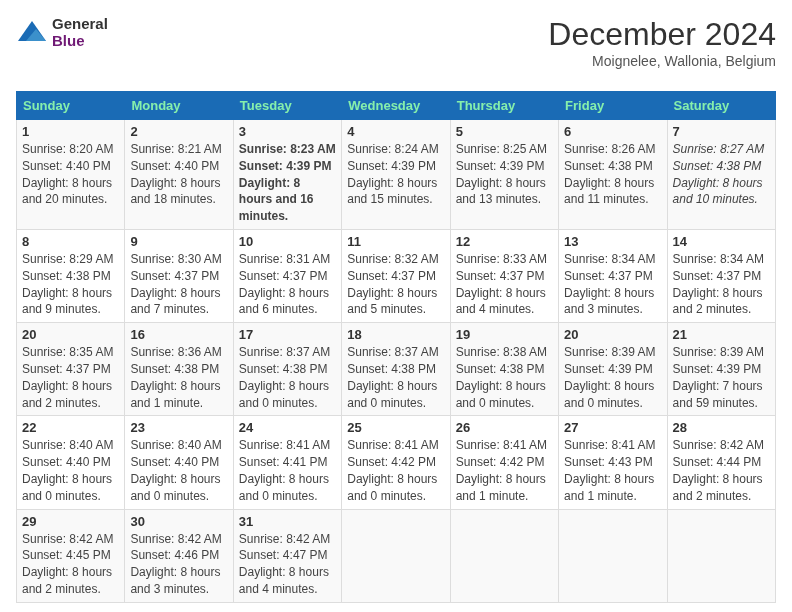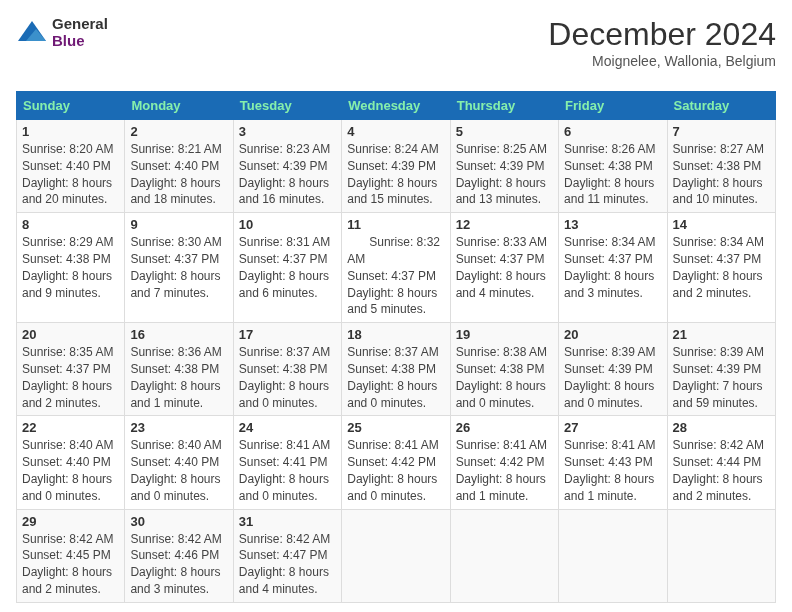--- a/index.html
+++ b/index.html
@@ -127,47 +127,47 @@
       </tr>
   </thead>
   <tbody id="calendar-body">
   <tr>
         <td><span class="day-num">1</span><span class="day-detail" style="white-space: pre-line;">Sunrise: 8:20 AM
 Sunset: 4:40 PM
 Daylight: 8 hours and 20 minutes.</span></td>
         <td><span class="day-num">2</span><span class="day-detail" style="white-space: pre-line;">Sunrise: 8:21 AM
 Sunset: 4:40 PM
 Daylight: 8 hours and 18 minutes.</span></td>
-        <td><span class="day-num">3</span><span class="day-detail" style="white-space: pre-line;">Sunrise: 8:23 AM
+        <td><span class="day-num">3</span><span class="day-detail" style="white-space: pre-line; font-weight: bold;">Sunrise: 8:23 AM
 Sunset: 4:39 PM
 Daylight: 8 hours and 16 minutes.</span></td>
         <td><span class="day-num">4</span><span class="day-detail" style="white-space: pre-line;">Sunrise: 8:24 AM
 Sunset: 4:39 PM
 Daylight: 8 hours and 15 minutes.</span></td>
         <td><span class="day-num">5</span><span class="day-detail" style="white-space: pre-line;">Sunrise: 8:25 AM
 Sunset: 4:39 PM
 Daylight: 8 hours and 13 minutes.</span></td>
         <td><span class="day-num">6</span><span class="day-detail" style="white-space: pre-line;">Sunrise: 8:26 AM
 Sunset: 4:38 PM
 Daylight: 8 hours and 11 minutes.</span></td>
-        <td><span class="day-num">7</span><span class="day-detail" style="white-space: pre-line;">Sunrise: 8:27 AM
+        <td><span class="day-num">7</span><span class="day-detail" style="white-space: pre-line; font-style: italic;">Sunrise: 8:27 AM
 Sunset: 4:38 PM
 Daylight: 8 hours and 10 minutes.</span></td>
       </tr>
       <tr>
         <td><span class="day-num">8</span><span class="day-detail" style="white-space: pre-line;">Sunrise: 8:29 AM
 Sunset: 4:38 PM
 Daylight: 8 hours and 9 minutes.</span></td>
         <td><span class="day-num">9</span><span class="day-detail" style="white-space: pre-line;">Sunrise: 8:30 AM
 Sunset: 4:37 PM
 Daylight: 8 hours and 7 minutes.</span></td>
         <td><span class="day-num">10</span><span class="day-detail" style="white-space: pre-line;">Sunrise: 8:31 AM
 Sunset: 4:37 PM
 Daylight: 8 hours and 6 minutes.</span></td>
-        <td><span class="day-num">11</span><span class="day-detail" style="white-space: pre-line; margin-left: 22px;">Sunrise: 8:32 AM
+        <td><span class="day-num">11</span><span class="day-detail" style="white-space: pre-line;">Sunrise: 8:32 AM
 Sunset: 4:37 PM
 Daylight: 8 hours and 5 minutes.</span></td>
         <td><span class="day-num">12</span><span class="day-detail" style="white-space: pre-line; margin-top: 44px;">Sunrise: 8:33 AM
 Sunset: 4:37 PM
 Daylight: 8 hours and 4 minutes.</span></td>
         <td><span class="day-num">13</span><span class="day-detail" style="white-space: pre-line;">Sunrise: 8:34 AM
 Sunset: 4:37 PM
 Daylight: 8 hours and 3 minutes.</span></td>
         <td><span class="day-num">14</span><span class="day-detail" style="white-space: pre-line;">Sunrise: 8:34 AM
 Sunset: 4:37 PM

